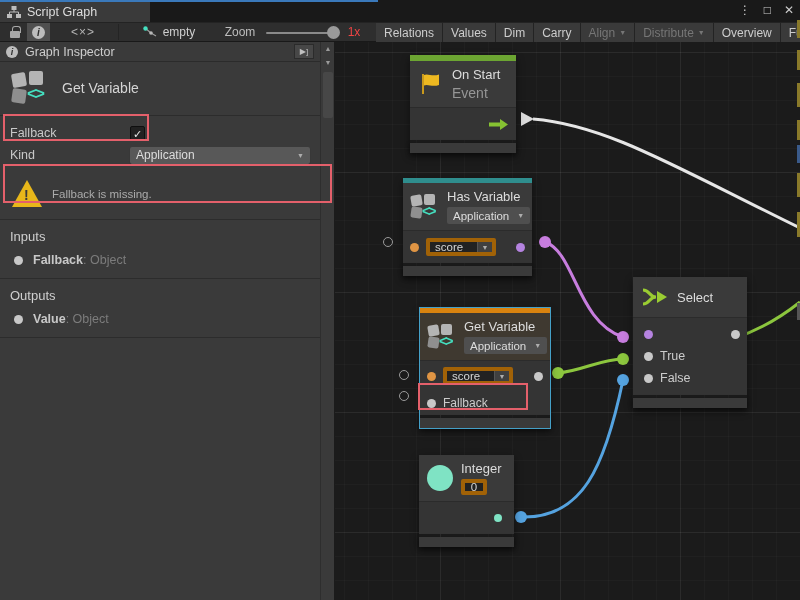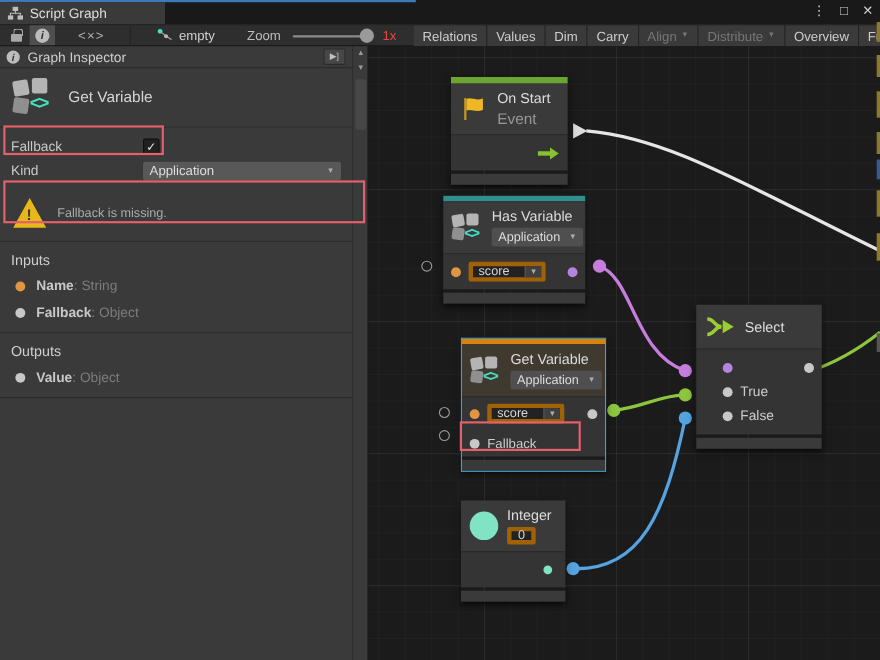--- a/index.html
+++ b/index.html
@@ -119,28 +119,28 @@
   .node-dd { height:17px; background:#4F4F4F; border-radius:2px; display:flex; align-items:center;
     padding:0 6px; font-size:11.5px; color:#DDD; gap:8px; }
   .node-dd .dd-arrow { margin-left:auto; }
   .node .prow { display:flex; align-items:center; gap:7px; padding:0 7px; }
   .field { background:#222; border:4px solid #a16207; border-radius:2px; display:flex; align-items:center;
     font-size:11.5px; color:#D5D5D5; height:18px; }
   .field .ftext { padding:0 5px; flex:1; }
   .field .fbtn { width:15px; height:100%; background:#404040; border-left:1px solid #555;
     display:flex; align-items:center; justify-content:center; }
 
-  #node-onstart { left:75px; top:28px; width:106px; }
+  #node-onstart { left:75px; top:13px; width:106px; }
   #node-onstart .prow { height:32px; }
   #node-hasvar { left:68px; top:136px; width:129px; }
   #node-hasvar .prow { height:32px; }
   #node-getvar { left:85px; top:266px; width:130px; outline:1.5px solid #44A0C8; }
   #node-select { left:298px; top:235px; width:114px; }
   #node-select .prow { height:22px; font-size:12.5px; color:#CCC; }
-  #node-select .body { padding:5px 0 6px 17px; }
+  #node-select .body { padding:5px 0 6px 4px; }
   #node-integer { left:84px; top:413px; width:95px; }
   #node-integer .prow { height:32px; justify-content:flex-end; padding-right:12px; }
 
   .mint-circle { width:26px; height:26px; border-radius:50%; background:#7FE3C4; flex:0 0 auto; }
   .hollow-port { position:absolute; width:10px; height:10px; border:1.5px solid #9A9A9A; border-radius:50%; }
 
   
   .hl-box { position:absolute; border:2px solid #E4606B; pointer-events:none; }
   #hl-fallback-prop { left:3px; top:114px; width:146px; height:27px; }
   #hl-warning { left:3px; top:164px; width:329px; height:39px; }
@@ -415,24 +415,20 @@
   <div id="warning-box">
     <span class="warn-tri">
         <span>!</span>
       </span>
     <span id="warning-text">Fallback is missing.</span>
   </div>
 
   <div class="divider"></div>
   <div class="section-heading">Inputs</div>
   <div class="port-row">
-    <span class="pdot" style="background:#E09544;"></span>
-    <span><span class="pname">Name</span><span class="ptype">: String</span></span>
-  </div>
-  <div class="port-row">
     <span class="pdot" style="background:#C8C8C8;"></span>
     <span><span class="pname">Fallback</span><span class="ptype">: Object</span></span>
   </div>
   <div id="insp-footer-space"></div>
   <div class="divider"></div>
   <div class="section-heading">Outputs</div>
   <div class="port-row">
     <span class="pdot" style="background:#C8C8C8;"></span>
     <span><span class="pname">Value</span><span class="ptype">: Object</span></span>
   </div>

